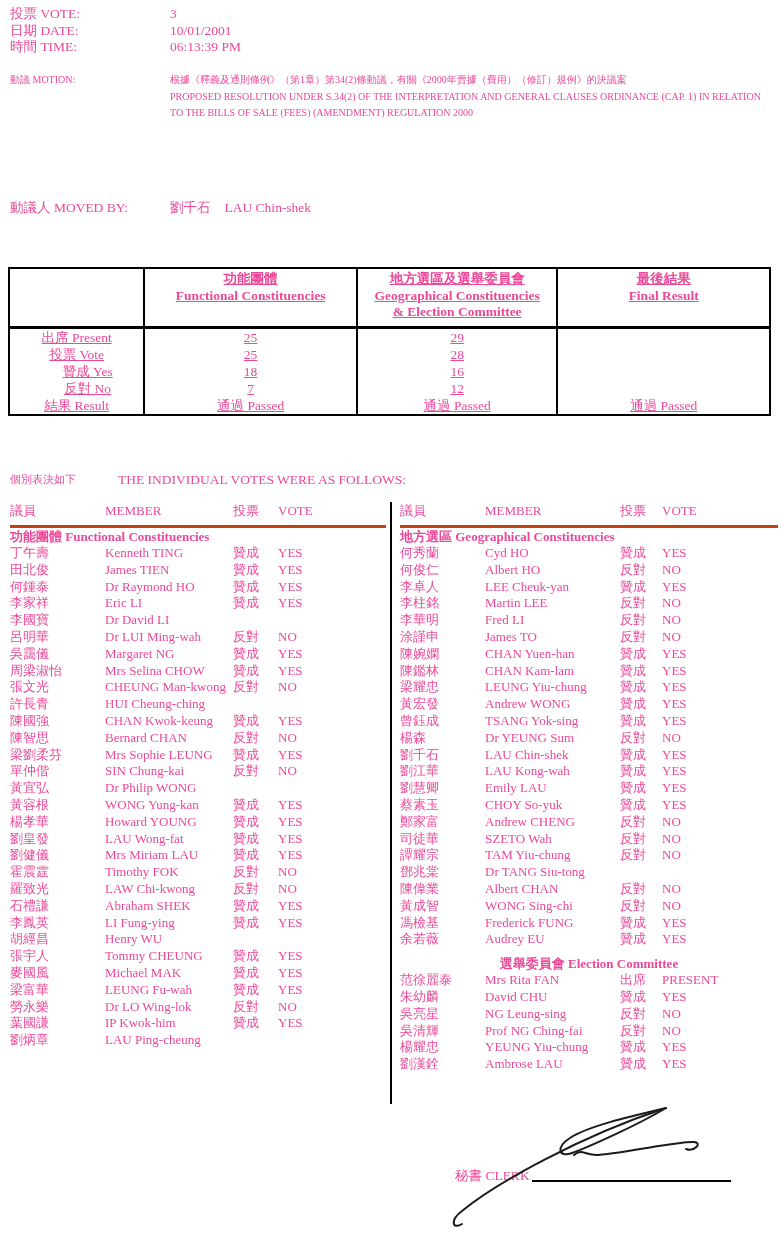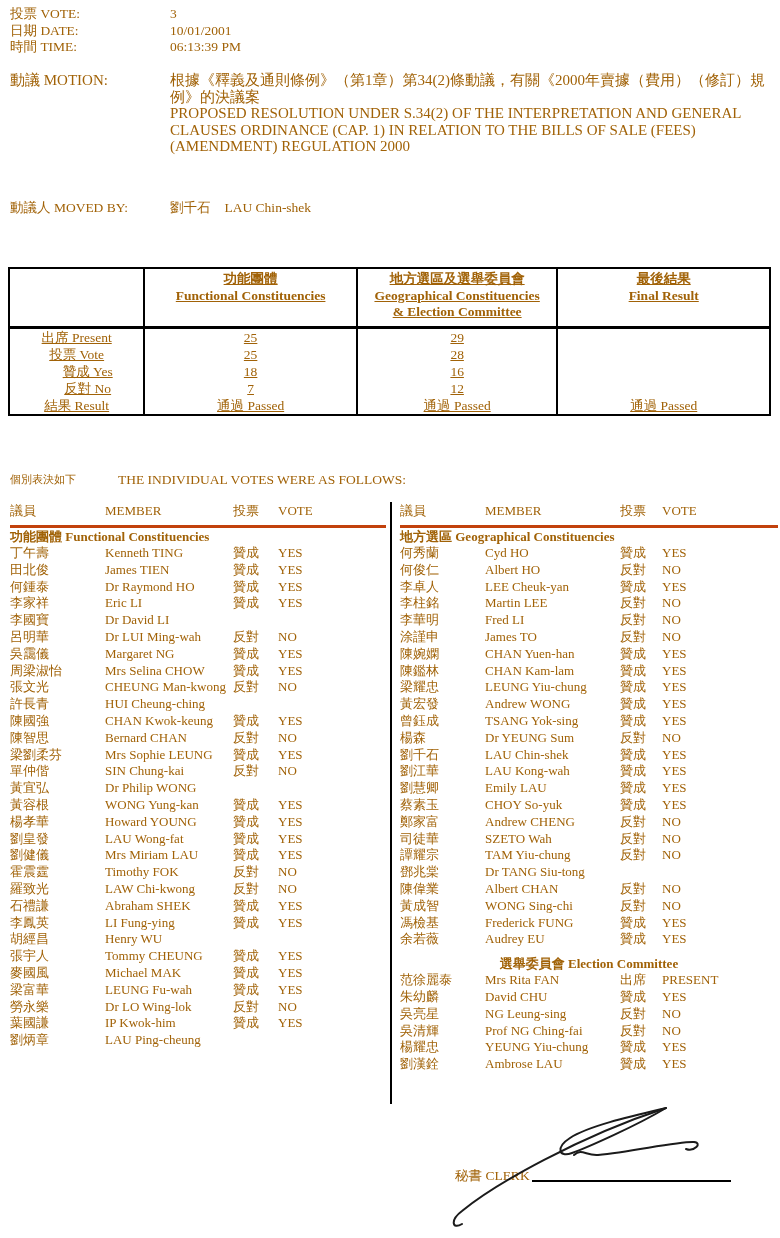--- a/index.html
+++ b/index.html
@@ -1,22 +1,22 @@
 <!DOCTYPE html>
 <html><head>
 <meta charset="utf-8">
 <style>
   html,body{margin:0;padding:0;background:#888;}
   #page{position:relative;width:780px;height:1238px;background:#fff;
-        font-family:"Liberation Serif","DejaVu Serif",serif;color:#a16207;overflow:hidden;}
+        font-family:"Liberation Serif","DejaVu Serif",serif;color:#ec4899;overflow:hidden;}
   
   #top-block{position:absolute;left:10px;top:6px;font-size:13.5px;line-height:16.5px;}
   .kv-row .kv-label{display:inline-block;width:160px;}
   
-  #motion-block{position:absolute;left:10px;top:72px;font-size:15px;line-height:16.5px;}
+  #motion-block{position:absolute;left:10px;top:72px;font-size:10px;line-height:16.5px;}
   #motion-label{display:inline-block;width:160px;vertical-align:top;}
   #motion-text{display:inline-block;width:600px;vertical-align:top;}
   
   #movedby-block{position:absolute;left:10px;top:199px;font-size:13.5px;}
   #movedby-label{display:inline-block;width:160px;}
   .movedby-en{margin-left:14px;}
   
   #summary-table{position:absolute;left:8px;top:267px;width:763px;border-collapse:collapse;
                  font-size:13.5px;table-layout:fixed;}
   #summary-table th, #summary-table td{border-left:2px solid #000;padding:0 16px;text-align:center;

